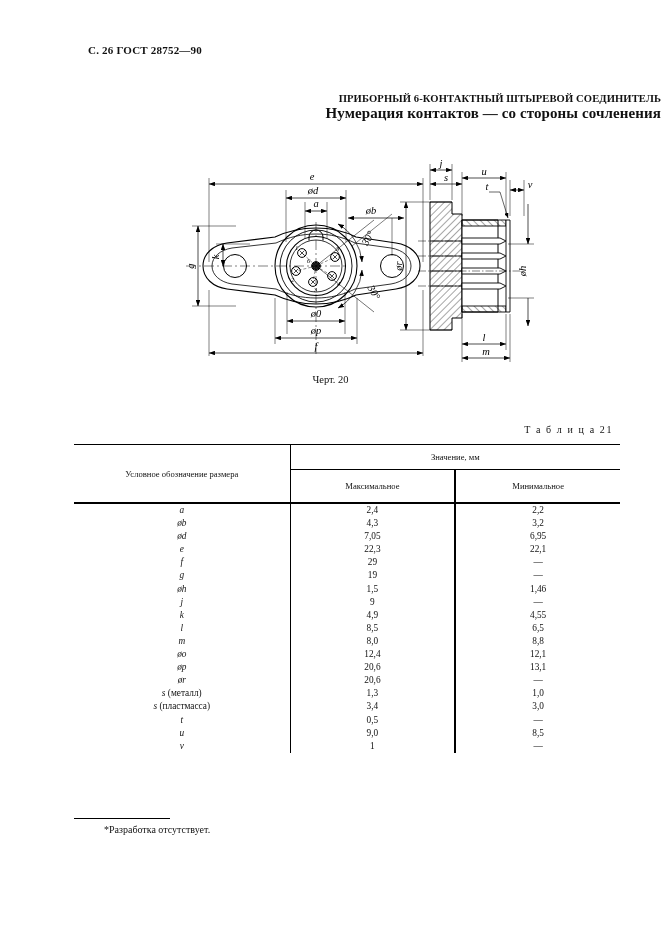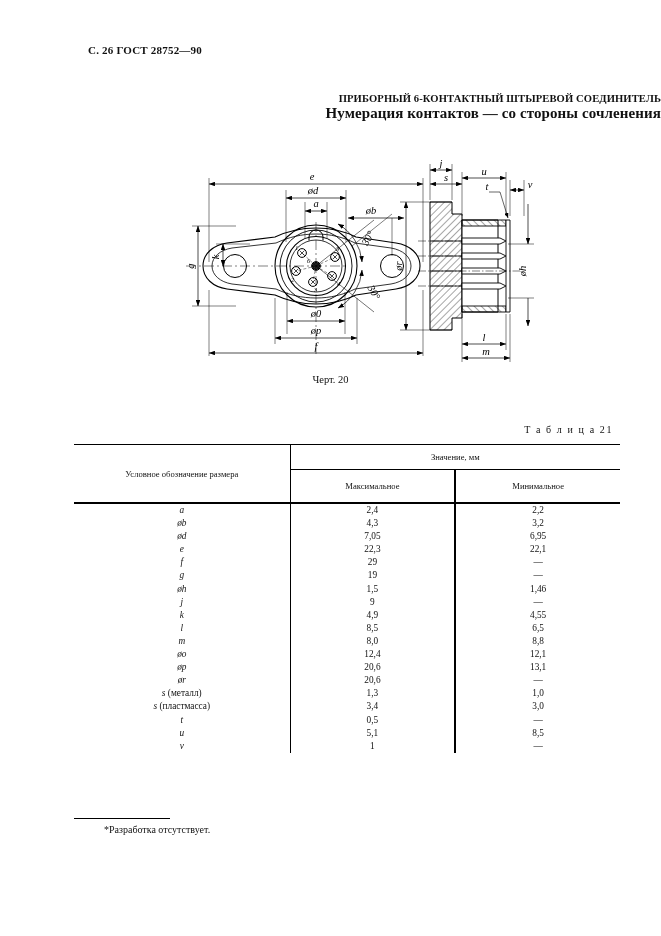--- a/index.html
+++ b/index.html
@@ -501,21 +501,21 @@
         <td class="vdiv-thin">3,4</td>
         <td class="vdiv-thick">3,0</td>
       </tr>
       <tr>
         <td><span class="sym">t</span></td>
         <td class="vdiv-thin">0,5</td>
         <td class="vdiv-thick">—</td>
       </tr>
       <tr>
         <td><span class="sym">u</span></td>
-        <td class="vdiv-thin">5,1</td>
+        <td class="vdiv-thin">9,0</td>
         <td class="vdiv-thick">8,5</td>
       </tr>
       <tr>
         <td><span class="sym">v</span></td>
         <td class="vdiv-thin">1</td>
         <td class="vdiv-thick">—</td>
       </tr>
     </tbody>
 </table>
 

